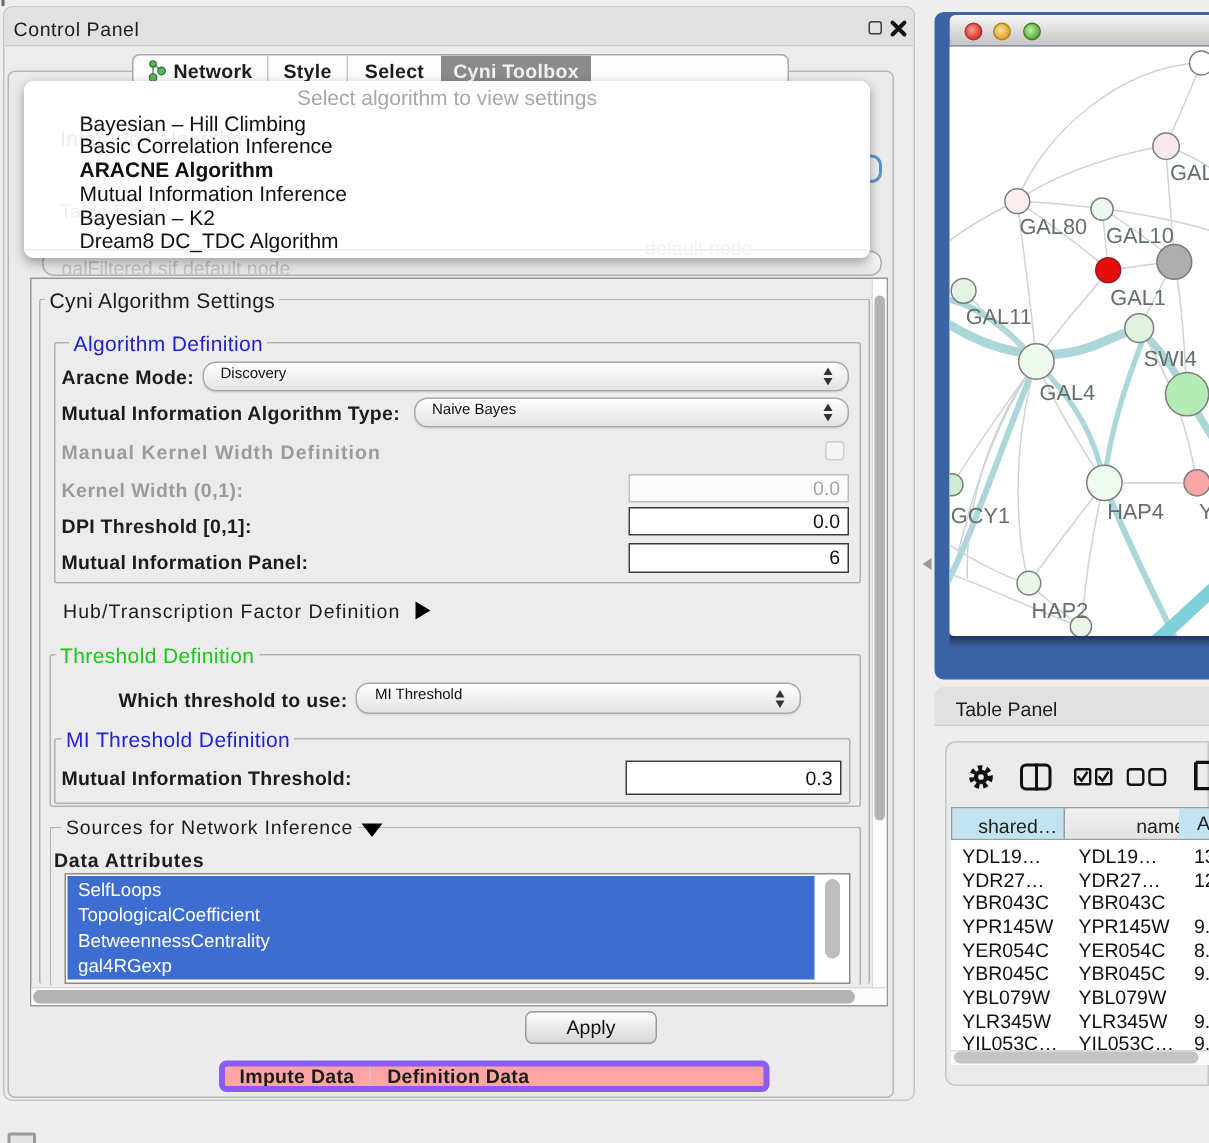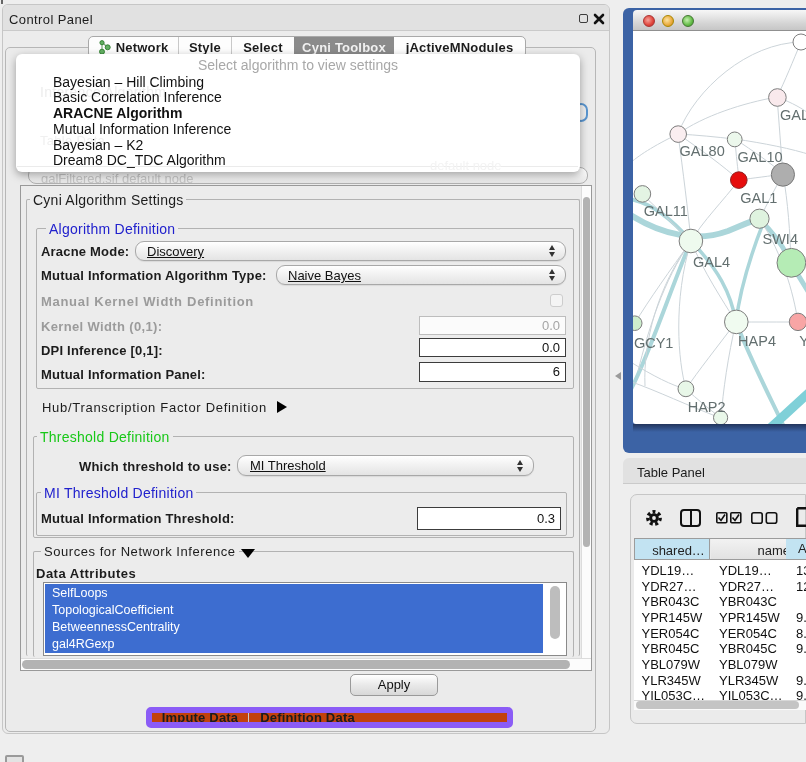--- a/index.html
+++ b/index.html
@@ -4,21 +4,21 @@
 <style>
 * { margin:0; padding:0; box-sizing:border-box; }
 html,body { width:806px; height:762px; }
 body { font-family:"Liberation Sans", sans-serif; background:#eeeeee; position:relative; overflow:hidden; }
 .abs { position:absolute; }
 .lbl { font-size:13px; color:#1c1c1c; white-space:nowrap; }
 .lbl.bold { letter-spacing:0.2px; }
 .bold { font-weight:bold; }
 .gray { color:#9b9b9b; }
 .combo { position:absolute; border:1px solid #a8a8a8; border-radius:9px; background:linear-gradient(#ffffff, #f2f2f2 45%, #e4e4e4); box-shadow:0 1px 1px rgba(0,0,0,0.08); }
-.combo .ctext { position:absolute; left:11px; top:2px; font-size:13px; color:#111;text-decoration:underline; }
+.combo .ctext { position:absolute; left:11px; top:2px; font-size:10px; color:#111; }
 .arrows { position:absolute; right:9px; top:50%; width:7px; height:12px; margin-top:-6px; }
 .arrows:before { content:""; position:absolute; top:0; left:0; border-left:3.5px solid transparent; border-right:3.5px solid transparent; border-bottom:5px solid #333; }
 .arrows:after { content:""; position:absolute; bottom:0; left:0; border-left:3.5px solid transparent; border-right:3.5px solid transparent; border-top:5px solid #333; }
 .field { position:absolute; background:#fff; border:1.5px solid #3c3c3c; font-size:13px; color:#111; text-align:right; padding-right:5px; }
 .group { position:absolute; border:1px solid #b2b2b2; border-radius:2px; }
 .gtitle { position:absolute; background:#ececec; padding:0 3px; font-size:14px; letter-spacing:0.25px; white-space:nowrap; }
 </style>
 </head>
 <body>
 
@@ -47,23 +47,20 @@
   </div>
   <div style="width:53px;display:flex;align-items:center;justify-content:center;border-right:1px solid #c9c9c9;">
       <span class="lbl bold">Style</span>
     </div>
   <div style="width:62px;display:flex;align-items:center;justify-content:center;">
       <span class="lbl bold">Select</span>
     </div>
   <div style="width:100px;display:flex;align-items:center;justify-content:center;background:#8b8b8b;">
       <span class="lbl bold" style="color:#f2f2f2;">Cyni Toolbox</span>
     </div>
-  <div style="flex:1;display:flex;align-items:center;justify-content:center;">
-      <span class="lbl bold">jActiveMNodules</span>
-    </div>
 </div>
 
 <div class="abs" style="left:20px;top:185px;width:572px;height:486px;border:1px solid #999;background:#ececec;"></div>
 
 <div class="abs" style="left:581px;top:186px;width:10px;height:472px;background:#fcfcfc;border-left:1px solid #dcdcdc;"></div>
 <div class="abs" style="left:582.5px;top:197px;width:7px;height:350px;background:#b3b3b3;border-radius:4px;"></div>
 
 <div class="abs" style="left:21px;top:658px;width:570px;height:12px;background:#fcfcfc;border-top:1px solid #dcdcdc;"></div>
 <div class="abs" style="left:22px;top:659.5px;width:548px;height:9px;background:#b3b3b3;border-radius:5px;"></div>
 
@@ -84,21 +81,21 @@
     <span class="ctext">Naive Bayes</span>
     <span class="arrows"></span>
   </div>
 
 <div class="abs lbl bold gray" style="left:41px;top:294px;letter-spacing:0.7px;">Manual Kernel Width Definition</div>
 <div class="abs" style="left:550px;top:294px;width:13px;height:13px;background:#f4f4f4;border:1px solid #cdcdcd;border-radius:3px;"></div>
 
 <div class="abs lbl bold gray" style="left:41px;top:319px;letter-spacing:0.35px;">Kernel Width (0,1):</div>
 <div class="field" style="left:419px;top:316px;width:147px;height:19px;border:1px solid #bdbdbd;background:#fbfbfb;color:#a5a5a5;line-height:17px;">0.0</div>
 
-<div class="abs lbl bold" style="left:41px;top:343px;">DPI Inference [0,1]:</div>
+<div class="abs lbl bold" style="left:41px;top:343px;">DPI Threshold [0,1]:</div>
 <div class="field" style="left:419px;top:338px;width:147px;height:19px;line-height:17px;">0.0</div>
 
 <div class="abs lbl bold" style="left:41px;top:367px;">Mutual Information Panel:</div>
 <div class="field" style="left:419px;top:362px;width:147px;height:20px;line-height:18px;">6</div>
 
 <div class="abs lbl" style="left:42px;top:400px;letter-spacing:0.7px;">Hub/Transcription Factor Definition</div>
 <div class="abs" style="left:277px;top:401px;width:0;height:0;border-top:6.5px solid transparent;border-bottom:6.5px solid transparent;border-left:10px solid #000;"></div>
 
 <div class="group" style="left:33px;top:436px;width:541px;height:102px;"></div>
 <div class="gtitle" style="left:37px;top:429px;color:#18c818;">Threshold Definition</div>
@@ -120,21 +117,21 @@
 
 <div class="abs lbl bold" style="left:36px;top:566px;letter-spacing:0.5px;">Data Attributes</div>
 
 <div class="abs" style="left:43px;top:582px;width:524px;height:74px;background:#fff;border:1px solid #8a8a8a;"></div>
 <div class="abs" style="left:45px;top:584px;width:498px;height:69px;background:#3d6dd0;"></div>
 <div class="abs" style="left:52px;top:585px;font-size:12.5px;color:#fff;line-height:17px;white-space:nowrap;">SelfLoops<br>TopologicalCoefficient<br>BetweennessCentrality<br>gal4RGexp</div>
 <div class="abs" style="left:550px;top:586px;width:10px;height:53px;background:#bdbdbd;border-radius:5px;"></div>
 
 <div class="abs" style="left:350px;top:674px;width:88px;height:22px;background:linear-gradient(#ffffff,#e9e9e9 50%,#d8d8d8);border:1px solid #9a9a9a;border-radius:5px;text-align:center;line-height:20px;font-size:13px;color:#111;">Apply</div>
 
-<div class="abs" style="left:146px;top:707px;width:367px;height:21px;background:#c2410c;border:6px solid #8b5cf6;border-radius:5px;overflow:hidden;display:flex;">
+<div class="abs" style="left:146px;top:707px;width:367px;height:21px;background:#fca5a5;border:4px solid #8b5cf6;border-radius:5px;overflow:hidden;display:flex;">
   <div style="width:97px;display:flex;align-items:center;justify-content:center;border-right:1px solid #c9c9c9;">
       <span class="lbl bold">Impute Data</span>
     </div>
   <div style="width:117px;display:flex;align-items:center;justify-content:center;">
       <span class="lbl bold">Definition Data</span>
     </div>
 </div>
 
 <div class="abs" style="left:28px;top:167px;width:560px;height:17px;border:1px solid #b0b0b0;border-radius:8px;background:linear-gradient(#ffffff,#e6e6e6);overflow:hidden;">
   <span style="position:absolute;left:12px;top:3px;font-size:13px;color:#c4c4c4;">galFiltered.sif default node</span>

